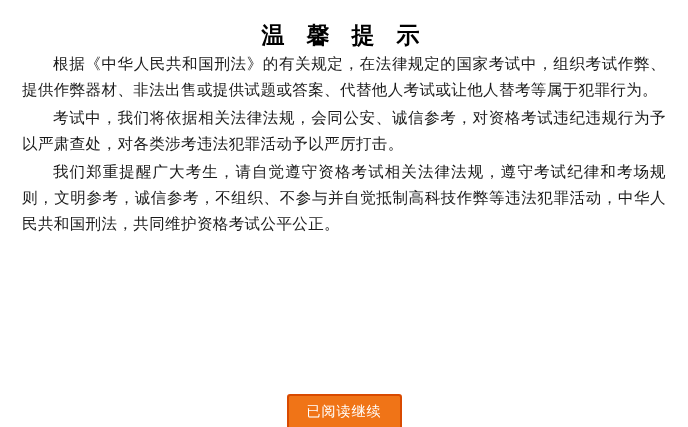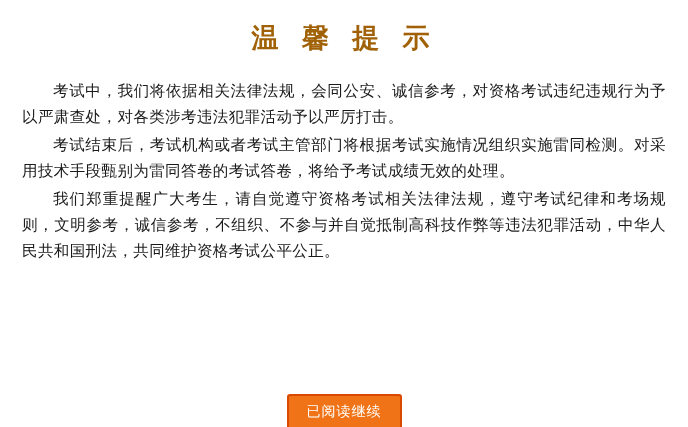--- a/index.html
+++ b/index.html
@@ -15,26 +15,25 @@
     overflow: hidden;
   }
   .page {
     position: relative;
     width: 688px;
     height: 427px;
     box-sizing: border-box;
   }
   .title {
     text-align: center;
-    font-size: 27px;
+    font-size: 23px;
     font-weight: bold;
     letter-spacing: 7px;
     margin-top: 20px;
-    margin-bottom: 22px;
-    color: #a16207;
+    color: #000000;
     font-family: "DejaVu Serif", "Liberation Serif", serif;
   }
   .body-text {
     padding: 0 22px 0 22px;
   }
   .para {
     font-size: 15.5px;
     line-height: 26px;
     text-indent: 2em;
     text-align: justify;
@@ -67,22 +66,22 @@
   }
 </style>
 </head>
 <body>
 
 <div class="page">
 
   <div class="title">温 馨 提 示</div>
 
   <div class="body-text">
+    <p class="para">根据《中华人民共和国刑法》的有关规定，在法律规定的国家考试中，组织考试作弊、提供作弊器材、非法出售或提供试题或答案、代替他人考试或让他人替考等属于犯罪行为。</p>
     <p class="para">考试中，我们将依据相关法律法规，会同公安、诚信参考，对资格考试违纪违规行为予以严肃查处，对各类涉考违法犯罪活动予以严厉打击。</p>
-    <p class="para">考试结束后，考试机构或者考试主管部门将根据考试实施情况组织实施雷同检测。对采用技术手段甄别为雷同答卷的考试答卷，将给予考试成绩无效的处理。</p>
     <p class="para">我们郑重提醒广大考生，请自觉遵守资格考试相关法律法规，遵守考试纪律和考场规则，文明参考，诚信参考，不组织、不参与并自觉抵制高科技作弊等违法犯罪活动，中华人民共和国刑法，共同维护资格考试公平公正。</p>
   </div>
 
   <div class="btn-wrap">
     <button class="continue-btn">已阅读继续</button>
   </div>
 
 </div>
 
 </body></html>

